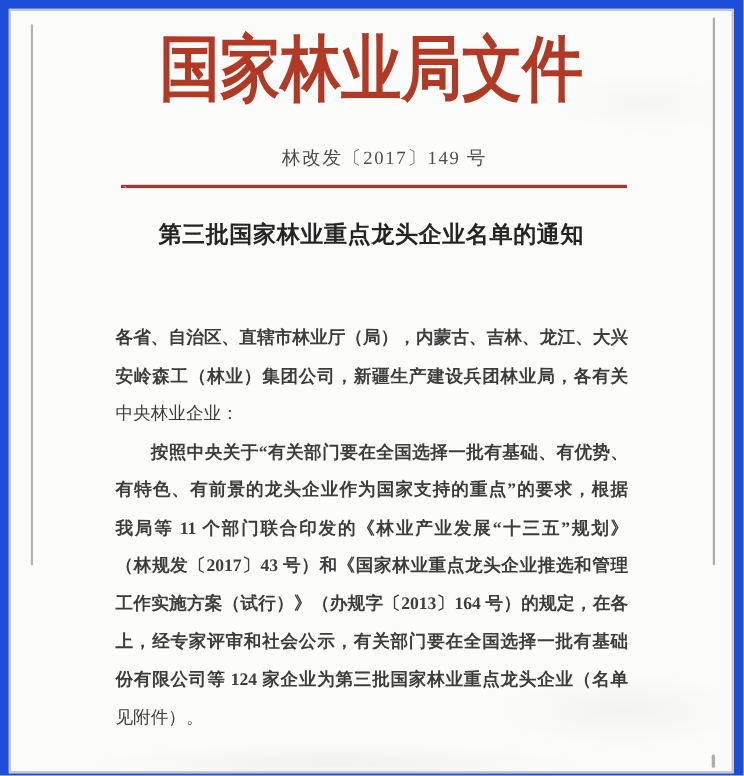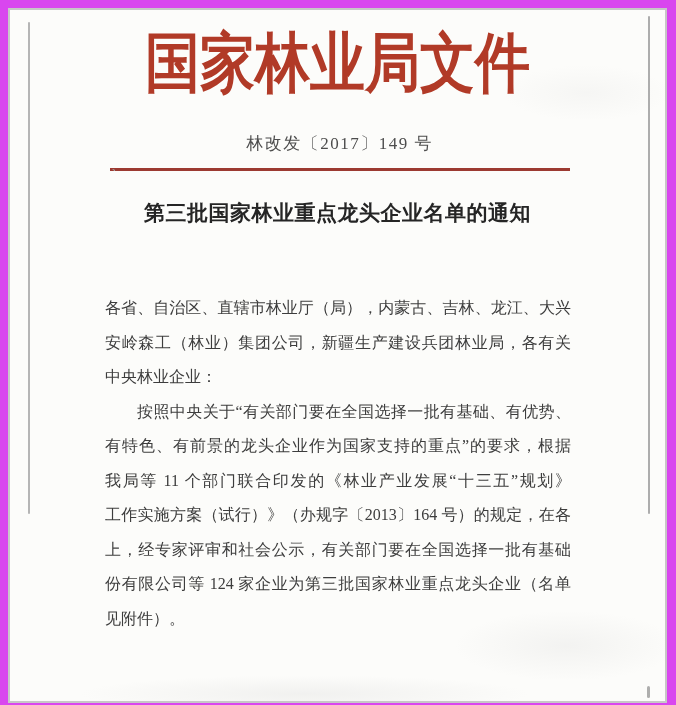--- a/index.html
+++ b/index.html
@@ -7,21 +7,21 @@
     --rule-red:#9c3a31;
   }
   html,body{margin:0;padding:0;}
   body{
     width:676px;height:705px;
     background:#ffffff;
     font-family:"Liberation Serif","DejaVu Serif",serif;
     overflow:hidden;
   }
   .canvas{
-    position:relative;width:676px;height:705px;background:#d946ef;overflow:hidden;
+    position:relative;width:676px;height:705px;background:#1d4ed8;overflow:hidden;
   }
   .frame{
     position:absolute;left:8px;top:8px;right:9px;bottom:2px;
     border:2px solid #c7c7c7;
     background:
       radial-gradient(ellipse 120px 40px at 88% 12%, rgba(190,190,190,0.10), rgba(190,190,190,0) 70%),
       radial-gradient(ellipse 160px 50px at 85% 92%, rgba(185,185,185,0.14), rgba(185,185,185,0) 70%),
       radial-gradient(ellipse 300px 25px at 45% 99%, rgba(190,190,190,0.18), rgba(190,190,190,0) 75%),
       #fcfcfa;
   }
@@ -36,21 +36,21 @@
   .header-title{
     position:absolute;left:0;top:10px;width:100%;margin:0;
     text-align:center;
     font-size:55px;font-weight:bold;
     color:var(--accent-red);
     letter-spacing:0px;
     transform:scaleY(1.18);transform-origin:center top;
     white-space:nowrap;
   }
   .doc-number{
-    position:absolute;left:2px;top:122px;width:100%;
+    position:absolute;left:12px;top:122px;width:100%;
     text-align:center;
     font-size:17px;color:#4d4d4d;letter-spacing:1.5px;
   }
   .red-rule{
     position:absolute;left:100px;top:158px;width:460px;height:3px;
     background:var(--rule-red);
   }
   .artifact-mark{
     position:absolute;left:100px;top:146px;
     font-size:13px;color:#a8a8a8;transform:rotate(-12deg);
@@ -64,20 +64,21 @@
   .body-lines{
     position:absolute;left:95px;top:281px;width:466px;
     font-size:16px;line-height:34.5px;color:#3d3d3d;
   }
   .bline{min-height:34.5px;white-space:nowrap;}
   .bline.fill{
     white-space:normal;
     text-align:justify;
     text-align-last:justify;
     text-justify:inter-ideograph;
+    font-weight:bold;
   }
   .bline.indent{padding-left:32px;}
 </style>
 </head>
 <body>
 
 <div class="canvas">
   <div class="frame">
 
     <div class="scanline left"></div>
@@ -95,20 +96,21 @@
       <div>第三批国家林业重点龙头企业名单的通知</div>
     </div>
 
     <div class="body-lines">
         <div class="bline fill">各省、自治区、直辖市林业厅（局），内蒙古、吉林、龙江、大兴</div>
         <div class="bline fill">安岭森工（林业）集团公司，新疆生产建设兵团林业局，各有关</div>
         <div class="bline">中央林业企业：</div>
         <div class="bline indent fill">按照中央关于“有关部门要在全国选择一批有基础、有优势、</div>
         <div class="bline fill">有特色、有前景的龙头企业作为国家支持的重点”的要求，根据</div>
         <div class="bline fill">我局等 11 个部门联合印发的《林业产业发展“十三五”规划》</div>
+        <div class="bline fill">（林规发〔2017〕43 号）和《国家林业重点龙头企业推选和管理</div>
         <div class="bline fill">工作实施方案（试行）》（办规字〔2013〕164 号）的规定，在各</div>
         <div class="bline fill">上，经专家评审和社会公示，有关部门要在全国选择一批有基础</div>
         <div class="bline fill">份有限公司等 124 家企业为第三批国家林业重点龙头企业（名单</div>
         <div class="bline">见附件）。</div>
       </div>
 
   </div>
 </div>
 
 </body></html>

